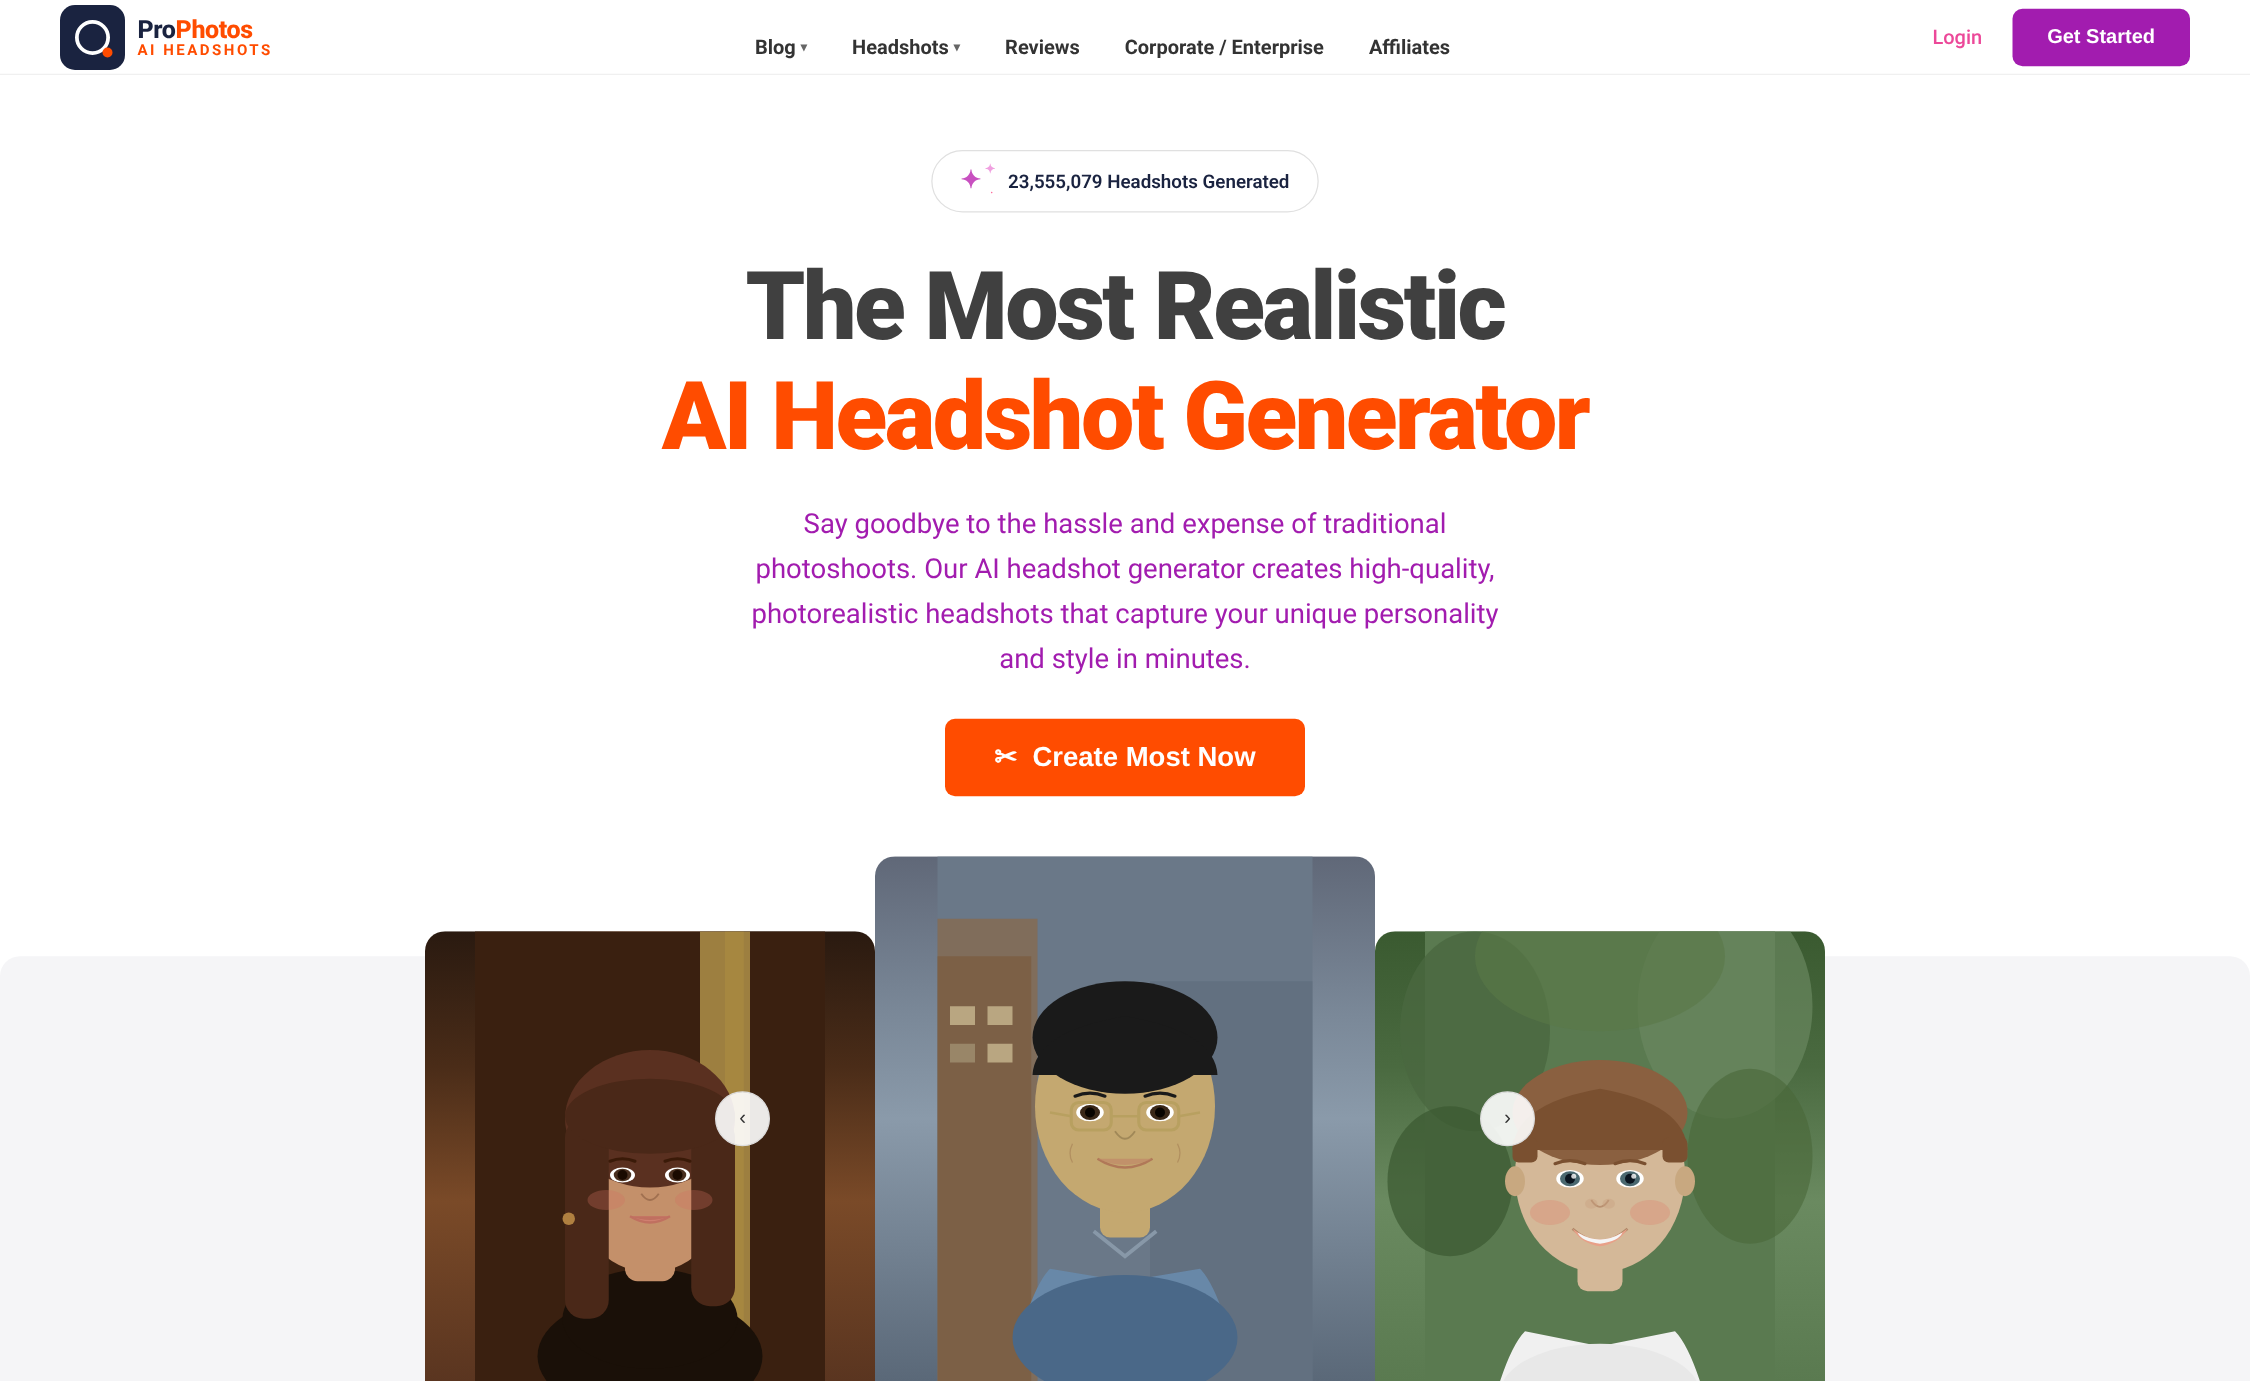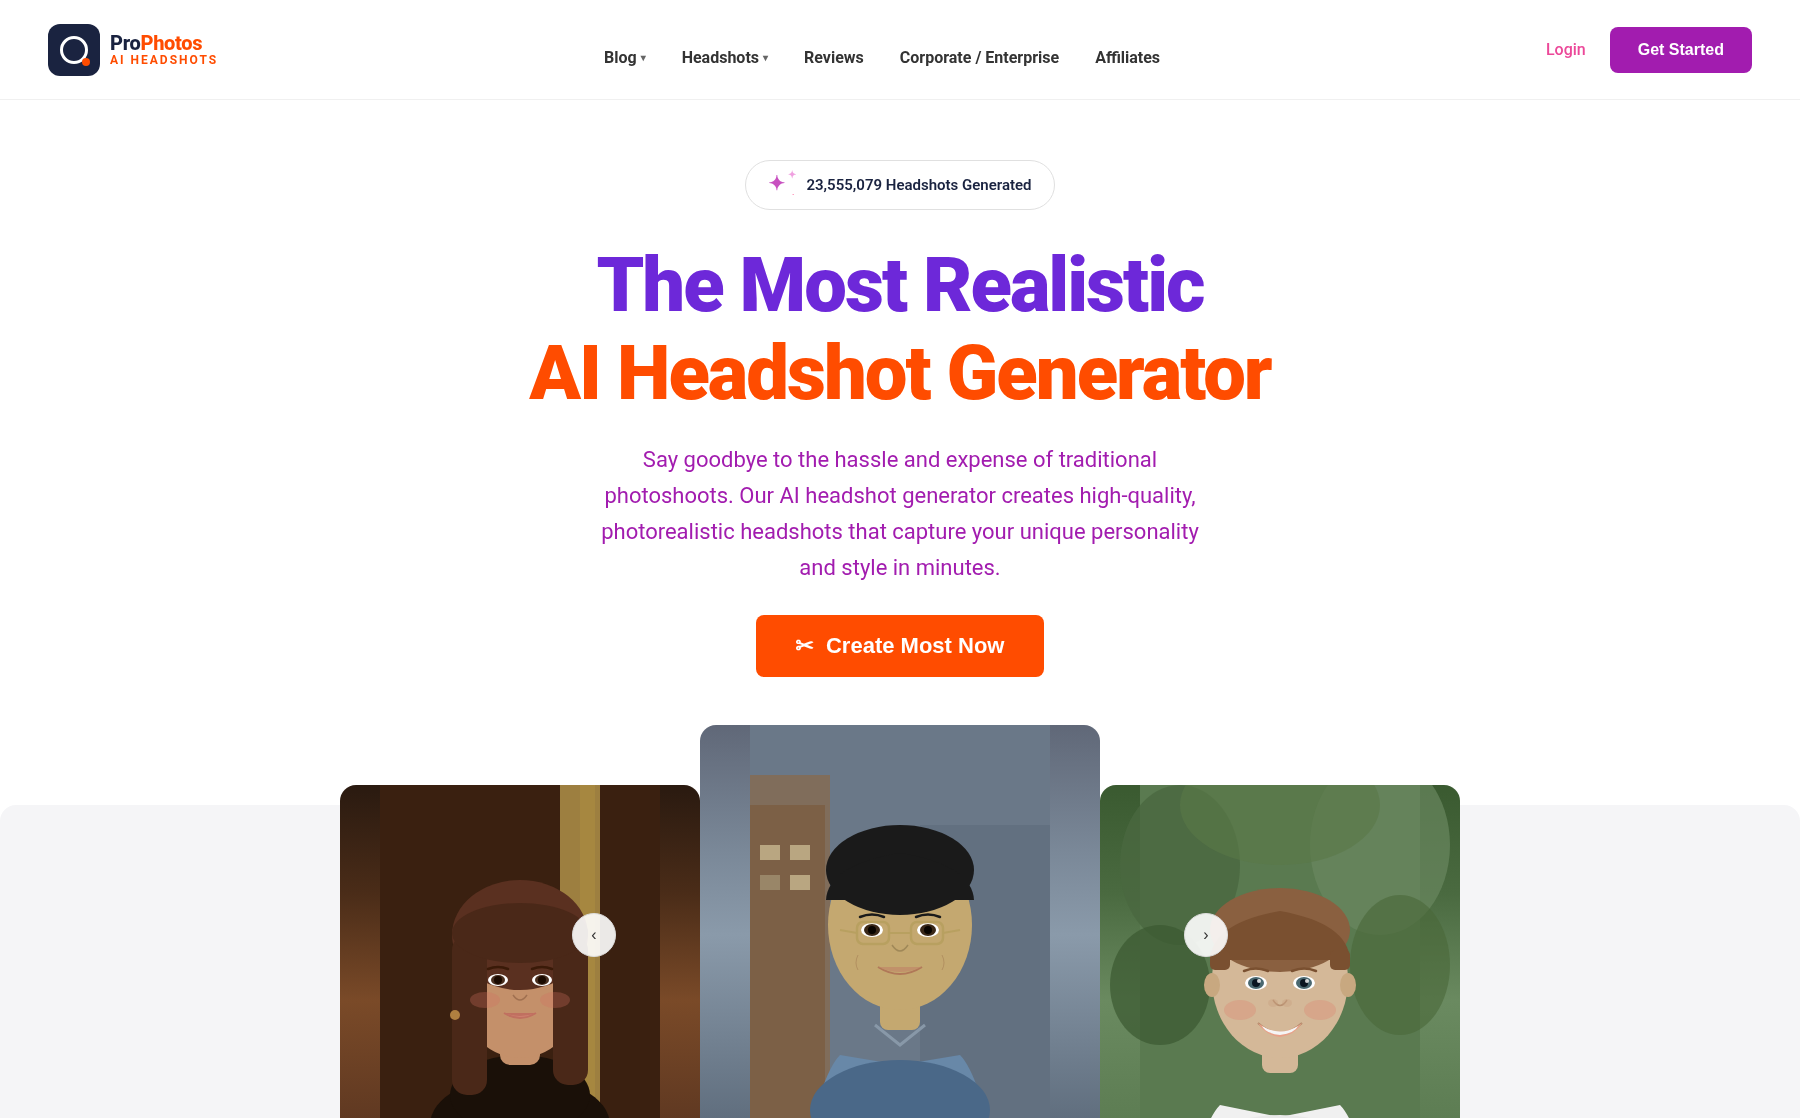--- a/index.html
+++ b/index.html
@@ -9,21 +9,21 @@
       color: #1a2340;
       overflow-x: hidden;
     }
 
     
     nav {
       display: flex;
       align-items: center;
       justify-content: space-between;
       padding: 0 48px;
-      height: 100px;
+      height: 60px;
       border-bottom: 1px solid #f0f0f0;
       background: #fff;
       position: sticky;
       top: 0;
       z-index: 100;
     }
     .logo-area {
       display: flex;
       align-items: center;
       gap: 10px;
@@ -159,21 +159,21 @@
     .star-small-br {
       color: #ff6b9d;
       font-size: 8px;
       position: absolute;
       bottom: 0; right: 2px;
     }
 
     .hero-title-dark {
       font-size: 76px;
       font-weight: 900;
-      color: #6d28d9;
+      color: #404040;
       line-height: 1.05;
       margin-bottom: 8px;
       letter-spacing: -2px;
     }
     .hero-title-orange {
       font-size: 76px;
       font-weight: 900;
       color: #ff4c00;
       line-height: 1.05;
       margin-bottom: 28px;

